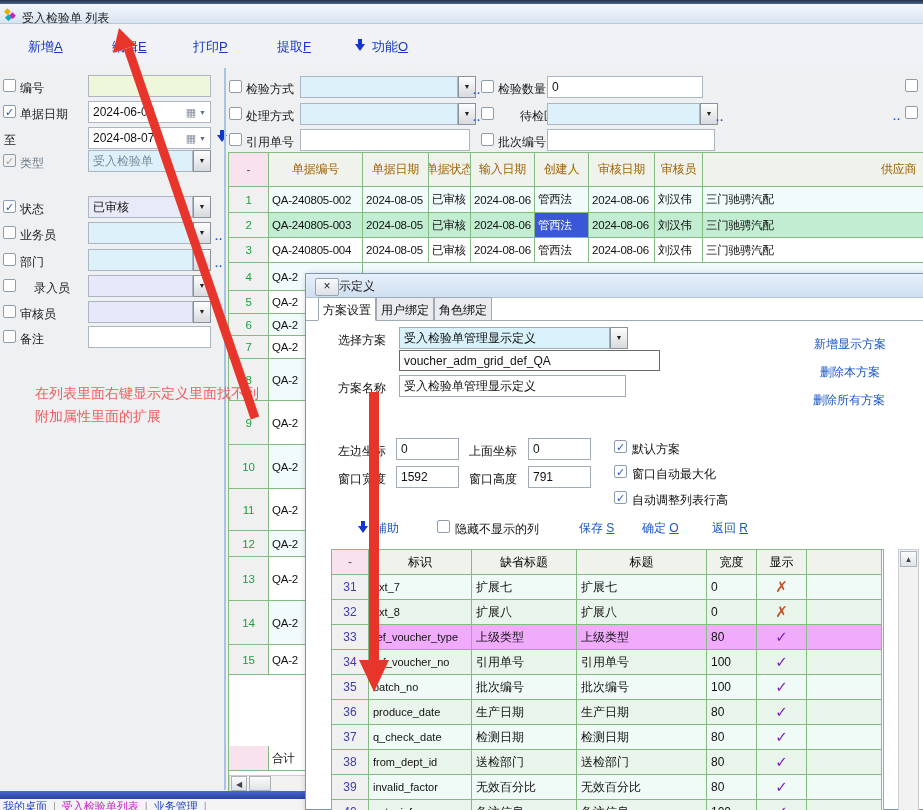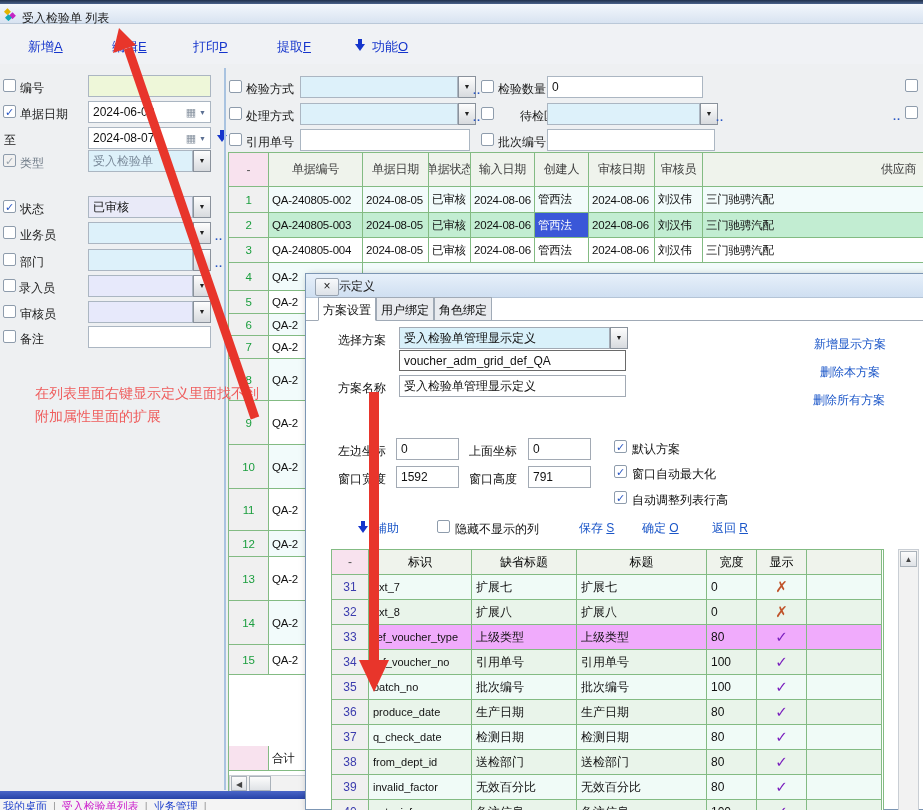--- a/index.html
+++ b/index.html
@@ -34,21 +34,21 @@
   .flabel{position:absolute;font-size:12px;color:#1a1a1a;white-space:nowrap}
   
   .mgrid{left:228px;top:152px;width:695px;height:639px;background:#fff;border-left:1px solid #83bb83;border-top:1px solid #83bb83}
   .mrow{position:absolute;left:0;width:695px;border-bottom:1px solid #83bb83;box-sizing:border-box}
   .mc{position:absolute;top:0;bottom:0;border-right:1px solid #83bb83;box-sizing:border-box;
       display:flex;align-items:center;padding:0 3px;overflow:hidden;white-space:nowrap;font-size:11.5px;letter-spacing:-.2px}
   .mc0{left:0;width:40px;justify-content:center;background:#f0f0f0;color:#1b9e3e}
   .mc1{left:40px;width:94px}.mc2{left:134px;width:66px}.mc3{left:200px;width:42px}
   .mc4{left:242px;width:64px}.mc5{left:306px;width:54px}.mc6{left:360px;width:66px}
   .mc7{left:426px;width:48px}.mc8{left:474px;width:221px}
-  .mhead .mc{justify-content:center;background:#eff3ec;color:#404040;font-size:12px}
+  .mhead .mc{justify-content:center;background:#eff3ec;color:#a16207;font-size:12px}
   .mhead .mc0{background:#f8e2ee;color:#555}
   .selcell{background:#3a57d8 !important;color:#fff}
   .pinkcell{background:#f8e2ee !important}
   
   .hscroll{position:absolute;background:#f2f2f2;border:1px solid #c9ced4;box-sizing:border-box}
   .sbtn{position:absolute;background:linear-gradient(#fcfcfc,#dfe2e6);border:1px solid #aab2ba;box-sizing:border-box;
         text-align:center;color:#444}
   .bluebar{left:0;top:791px;width:923px;height:8px;background:linear-gradient(#4a66c8,#2743a8)}
   .btabs{left:0;top:799px;width:310px;height:11px;background:#f4f4f4;overflow:hidden;font-size:11px;white-space:nowrap}
   .btabs span{margin:0 3px}
@@ -155,21 +155,21 @@
   <span class="ddbtn" style="left:193px;top:222px">▼</span>
   <span class="browse" style="left:215px;top:230px">..</span>
 
   <span class="cb" style="left:3px;top:253px"></span>
   <span class="flabel" style="left:20px;top:254px">部门</span>
   <div class="fld bg-cyan" style="left:88px;top:249px;width:105px"></div>
   <span class="ddbtn" style="left:193px;top:249px">▼</span>
   <span class="browse" style="left:215px;top:257px">..</span>
 
   <span class="cb" style="left:3px;top:279px"></span>
-  <span class="flabel" style="left:19px;top:280px">录入员</span>
+  <span class="flabel" style="left:34px;top:280px">录入员</span>
   <div class="fld bg-lav2" style="left:88px;top:275px;width:105px"></div>
   <span class="ddbtn" style="left:193px;top:275px">▼</span>
 
   <span class="cb" style="left:3px;top:305px"></span>
   <span class="flabel" style="left:20px;top:306px">审核员</span>
   <div class="fld bg-lav2" style="left:88px;top:301px;width:105px"></div>
   <span class="ddbtn" style="left:193px;top:301px">▼</span>
 
   <span class="cb" style="left:3px;top:330px"></span>
   <span class="flabel" style="left:20px;top:331px">备注</span>
@@ -333,21 +333,21 @@
     <div class="tab active" style="left:12px;width:58px">方案设置</div>
     <div class="tab" style="left:70px;width:58px">用户绑定</div>
     <div class="tab" style="left:128px;width:58px">角色绑定</div>
     <div class="tabline"></div>
 
     <span class="dlabel" style="left:32px;top:58px">选择方案</span>
     <div class="dinput" style="left:93px;top:53px;width:211px;background:#d9f1fa">
         <span>受入检验单管理显示定义</span>
       </div>
     <span class="ddbtn" style="left:304px;top:53px">▼</span>
-    <div class="dinput" style="left:93px;top:76px;width:227px;height:21px;border-color:#6a6a6a">
+    <div class="dinput" style="left:93px;top:76px;width:261px;height:21px;border-color:#6a6a6a">
         <span>voucher_adm_grid_def_QA</span>
       </div>
     <span class="dlabel" style="left:32px;top:106px">方案名称</span>
     <div class="dinput" style="left:93px;top:101px;width:227px">
         <span>受入检验单管理显示定义</span>
       </div>
 
     <span class="link" style="left:508px;top:62px">新增显示方案</span>
     <span class="link" style="left:514px;top:90px">删除本方案</span>
     <span class="link" style="left:507px;top:118px">删除所有方案</span>

